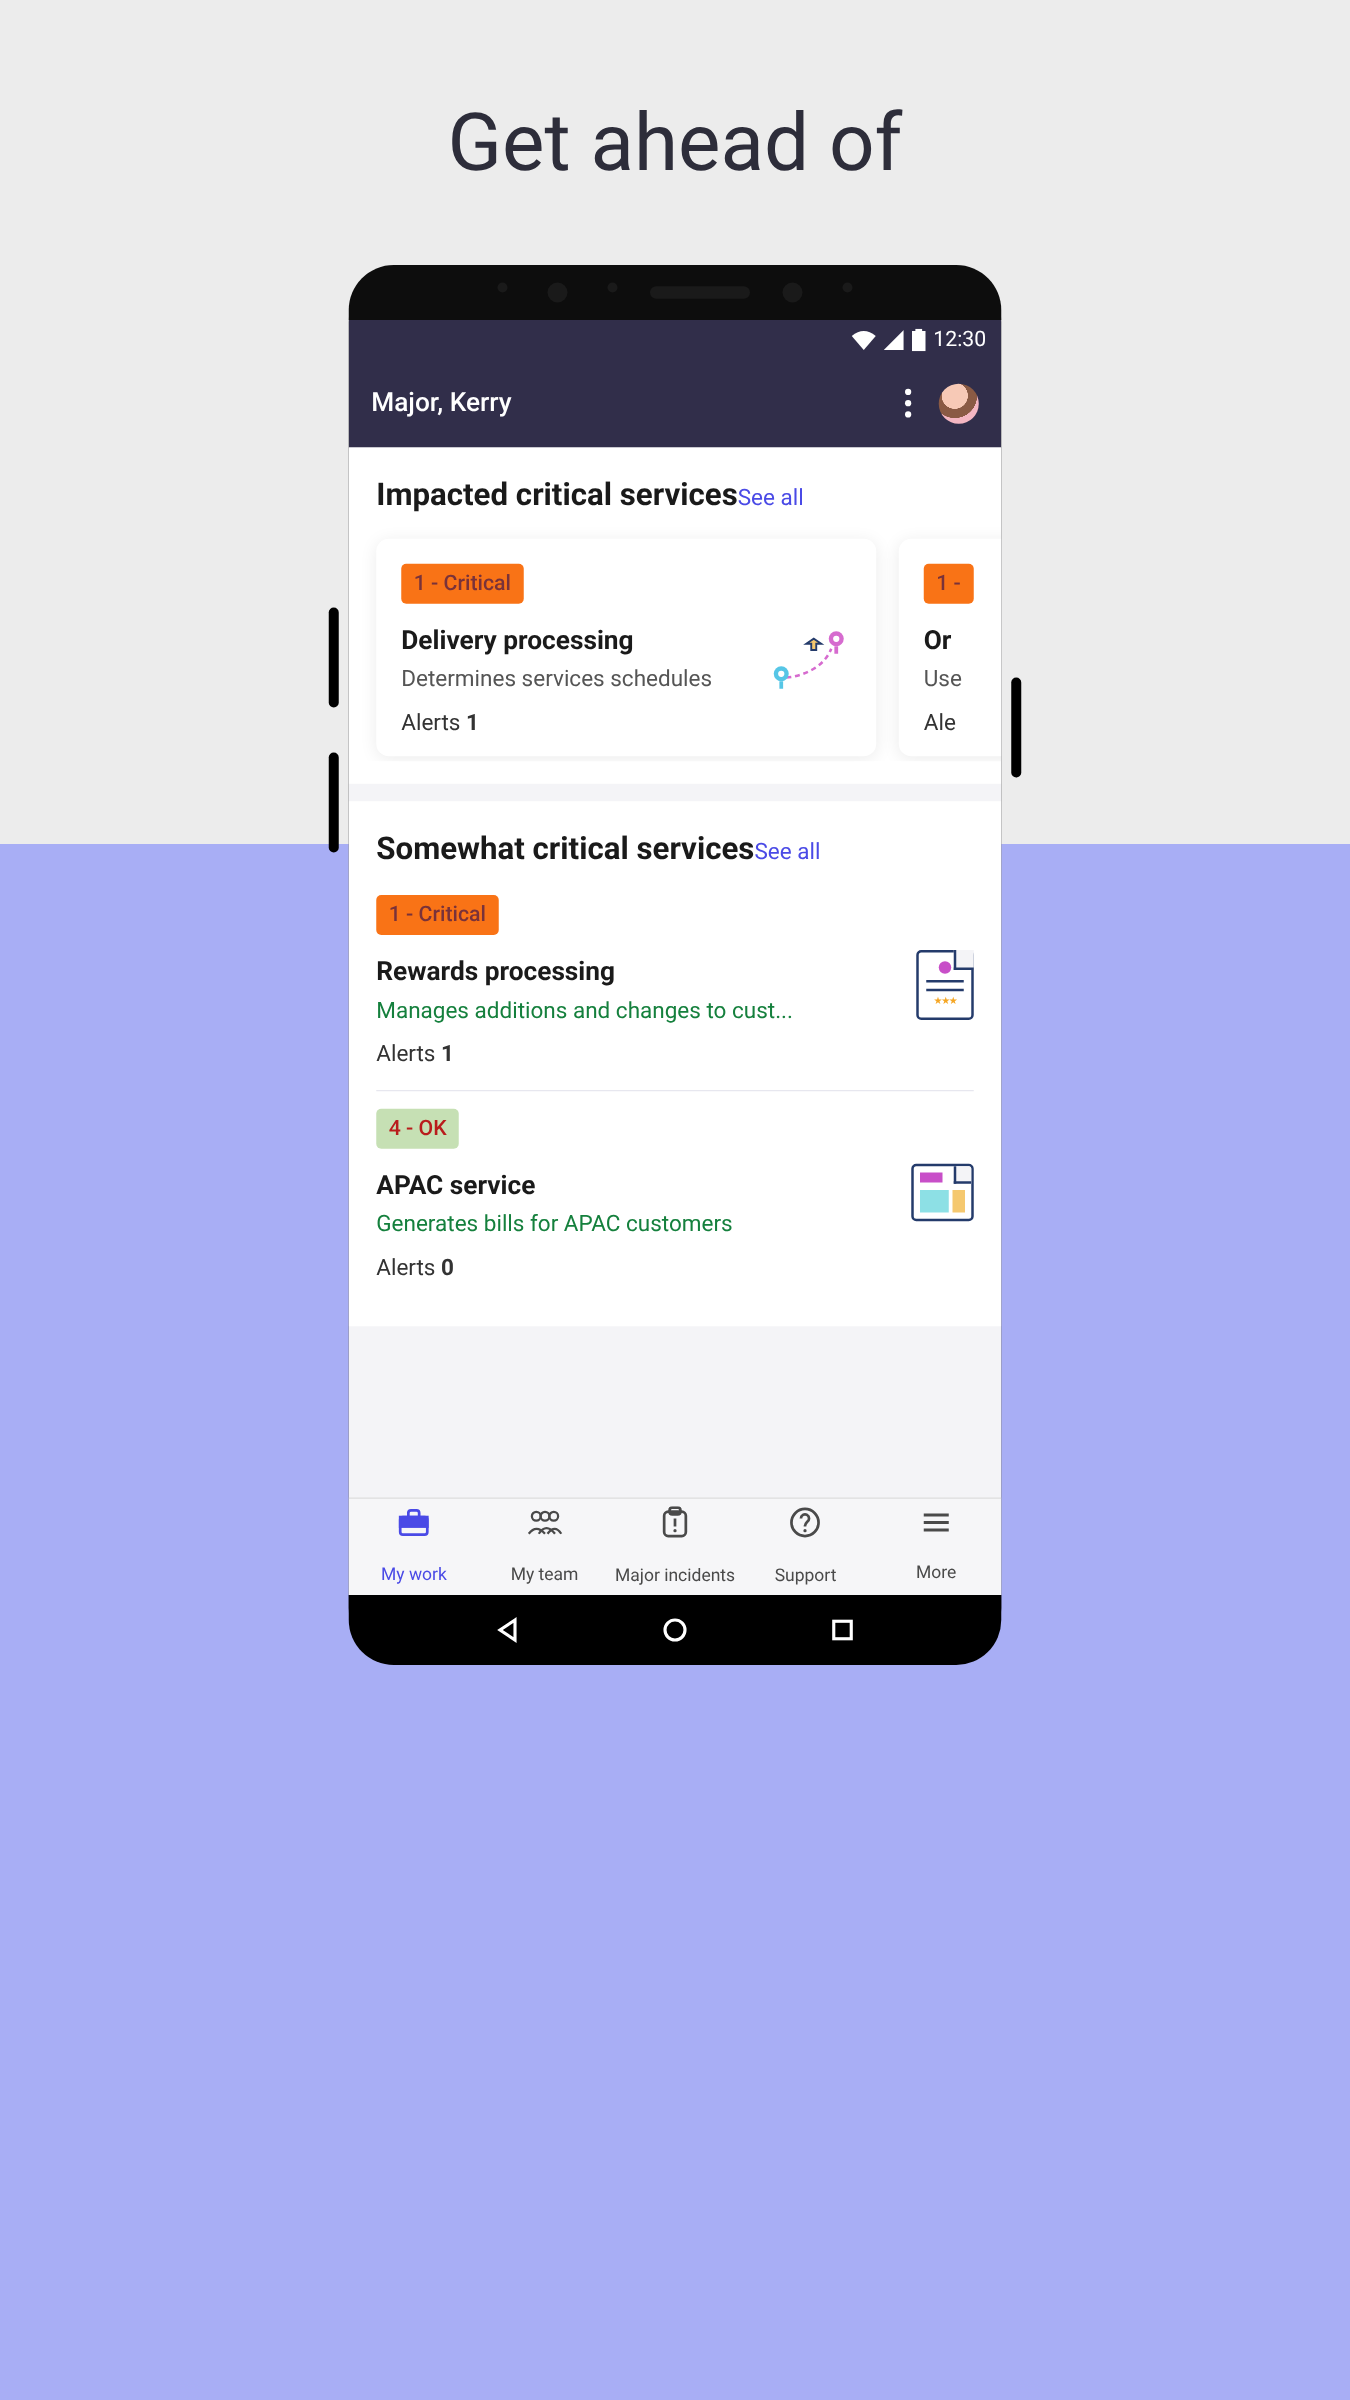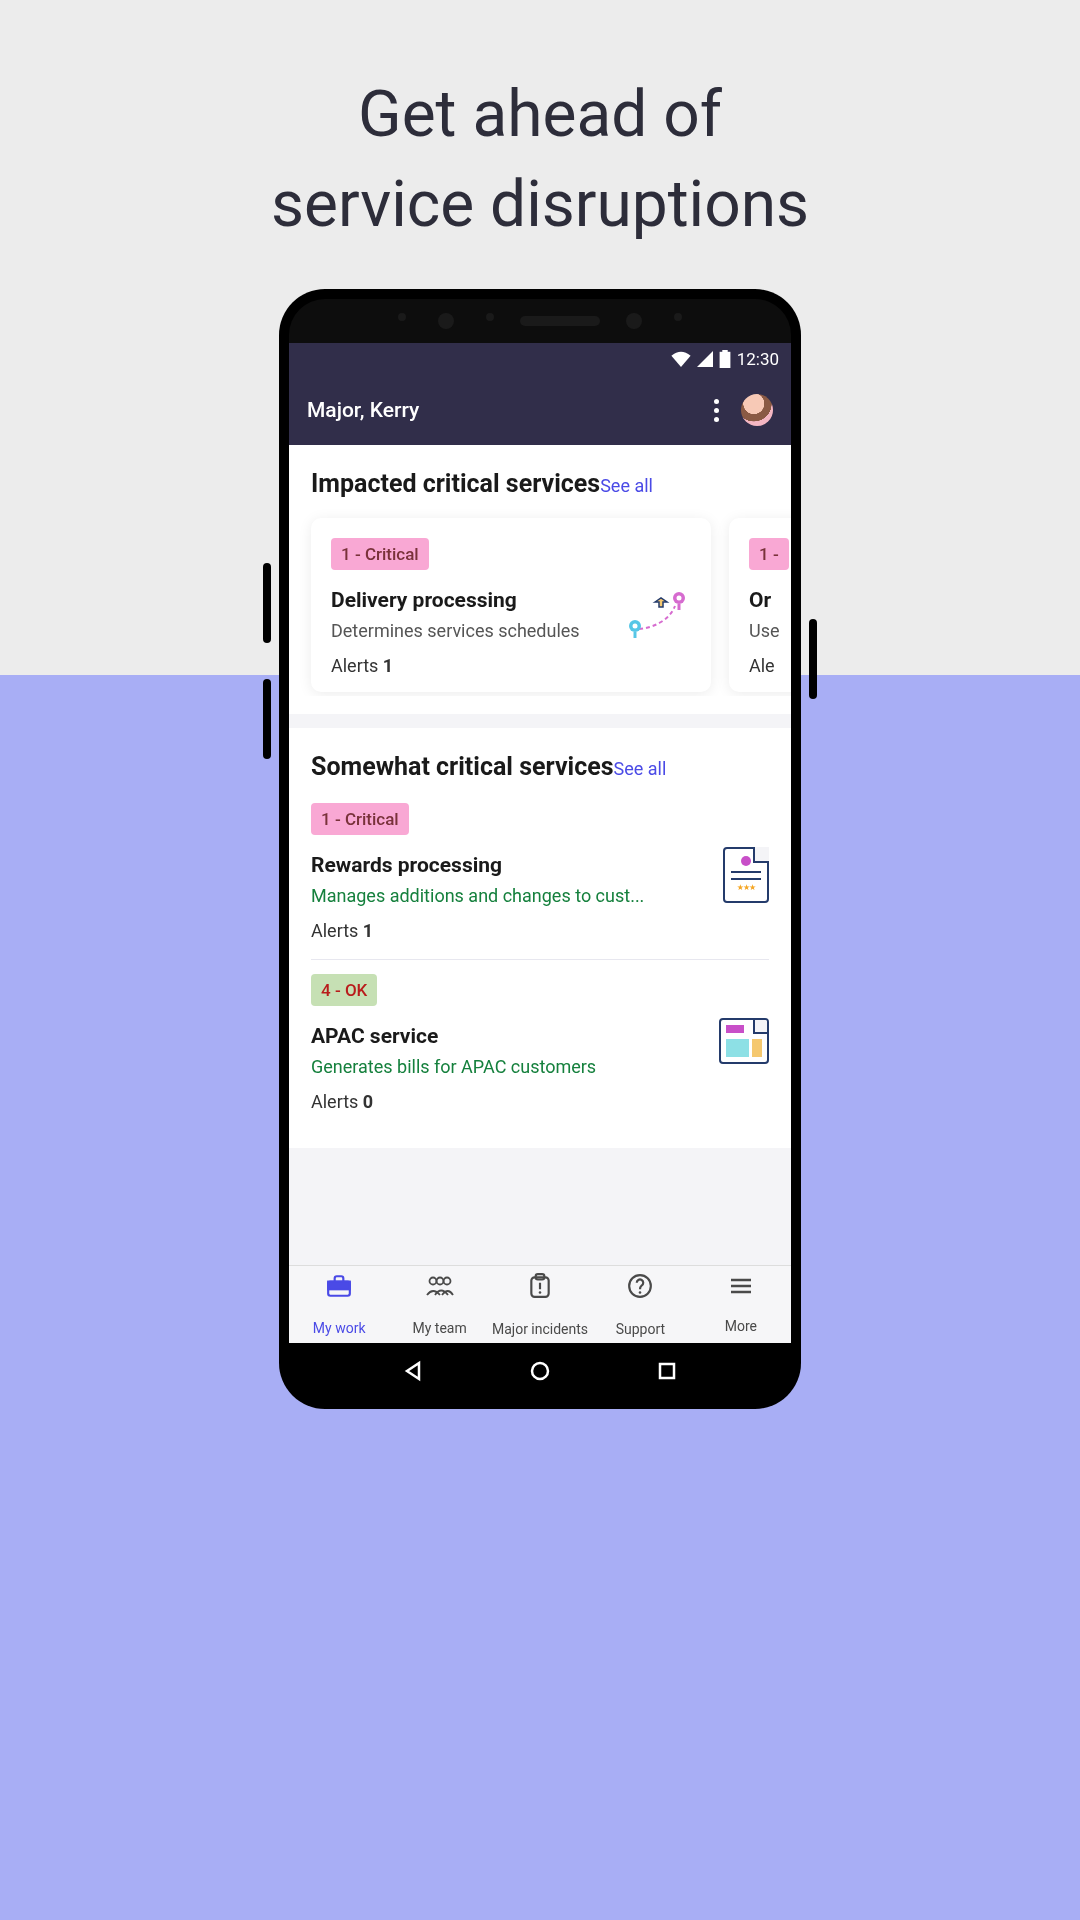--- a/index.html
+++ b/index.html
@@ -18,25 +18,25 @@
   padding-bottom: 40px;
   font-size: 64px;
   font-weight: 400;
   color: #2d2d3a;
   line-height: 1.4;
 }
 
 .phone-frame {
   width: 522px;
   height: 1120px;
-  margin: 0 auto;
+  margin: 12px auto;
   background: #000;
   border-radius: 46px;
   position: relative;
-  padding: 10px;
+  padding: 0;
 }
 
 .phone-top {
   height: 44px;
   background: #0d0d0d;
   border-radius: 36px 36px 0 0;
   display: flex;
   align-items: center;
   justify-content: center;
   gap: 26px;
@@ -124,21 +124,21 @@
   position: relative;
 }
 .card.peek { min-width: 120px; }
 .badge {
   display: inline-block;
   padding: 6px 10px;
   border-radius: 4px;
   font-size: 17px;
   font-weight: 500;
 }
-.badge.critical { background: #f9a8d4; color: #79323a; }
+.badge.critical { background: #f97316; color: #79323a; }
 .badge.ok { background: #c6e0b4; color: #b91c1c; }
 .card-title { font-size: 21px; font-weight: 700; color: #1a1a1a; margin-top: 18px; }
 .card-desc { font-size: 18px; color: #555; margin-top: 8px; max-width: 270px; white-space: nowrap; overflow: hidden; text-overflow: ellipsis; }
 .card-alerts { font-size: 18px; color: #333; margin-top: 14px; }
 .card-alerts b { font-weight: 700; }
 .card-icon { position: absolute; right: 18px; top: 66px; }
 
 .list { padding: 0 22px; }
 .list-item { padding: 14px 0 18px 0; border-bottom: 1px solid #e7e7ef; position: relative; }
 .list-item:last-child { border-bottom: none; }
@@ -192,21 +192,20 @@
 .bill-top { height:8px; background:#c84fc8; margin:5px 5px 0; width:18px; }
 .bill-bottom { display:flex; gap:3px; margin:6px 5px 0; }
 .bill-b1 { width:26px; height:18px; background:#8de0e5; }
 .bill-b2 { width:12px; height:18px; background:#f5c86f; }
 </style>
 </head>
 <body>
 
 <div class="headline">
   <span>Get ahead of</span><br>
-  <span>service disruptions</span>
 </div>
 
 <div class="phone-frame">
   <div class="phone-side-button psb1"></div>
   <div class="phone-side-button psb2"></div>
   <div class="phone-side-button psb3"></div>
 
   <div class="phone-top">
     <div class="dots-left">
         <span class="dot"></span>

